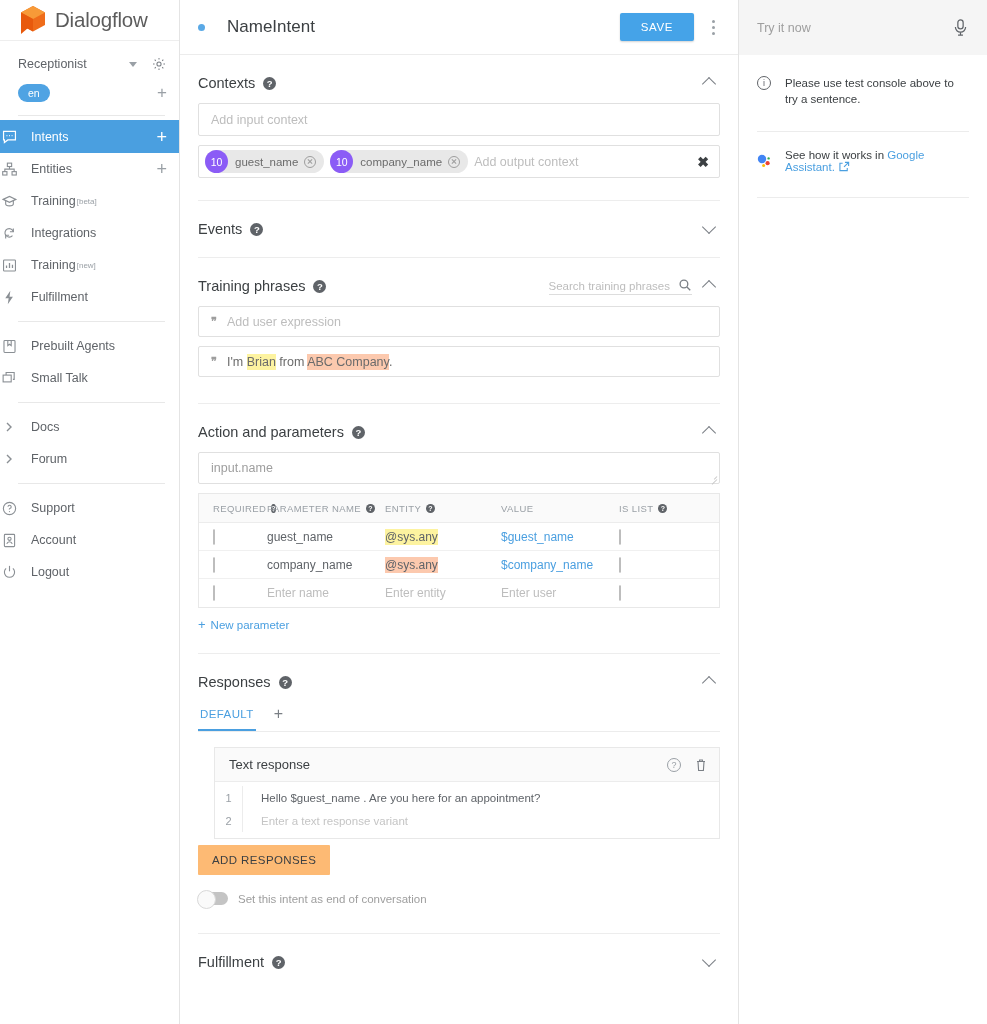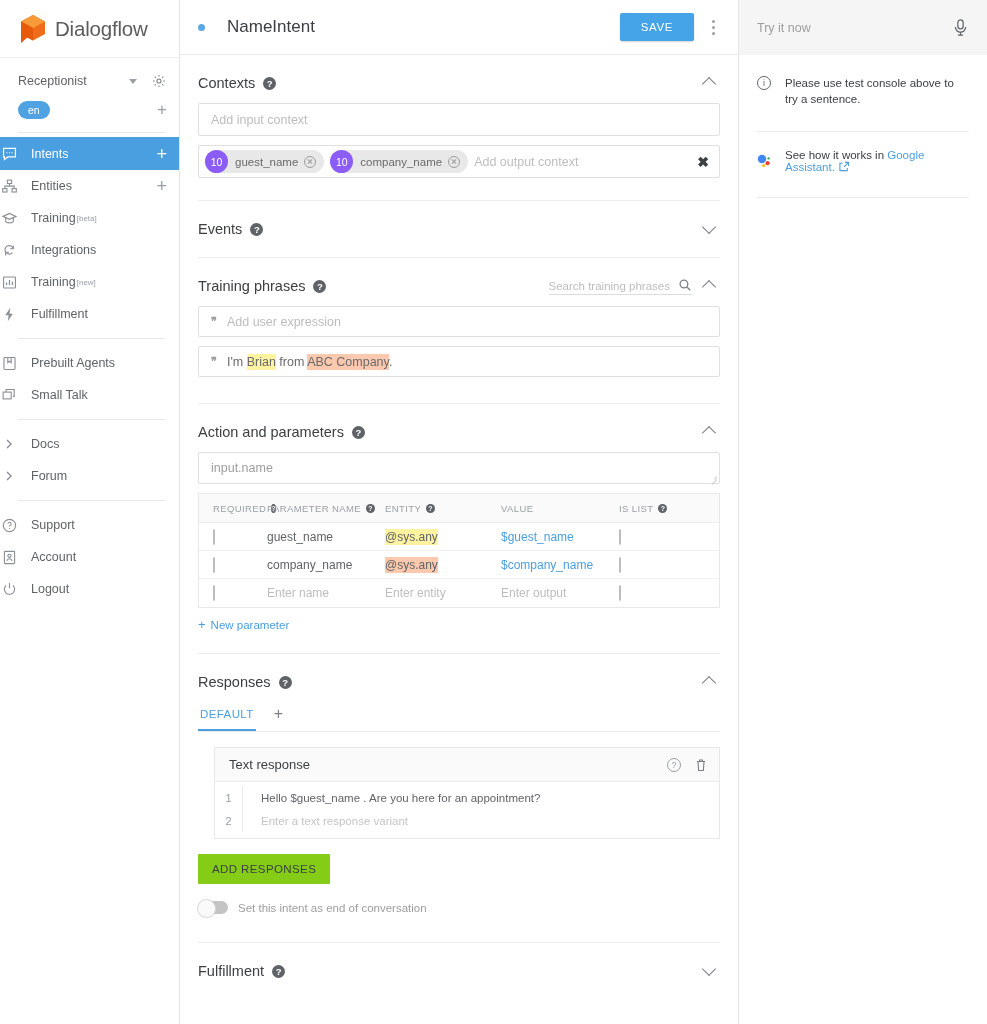--- a/index.html
+++ b/index.html
@@ -15,21 +15,21 @@
 
   
   .sidebar {
     width: 180px; height: 1024px;
     background: #fff;
     border-right: 1px solid #e4e4e4;
     flex: 0 0 180px;
     position: relative;
   }
   .logo-row {
-    height: 58px; display: flex; align-items: center;
+    height: 41px; display: flex; align-items: center;
     padding-left: 18px; border-bottom: 1px solid #eee;
   }
   .logo-mark { width: 30px; height: 32px; position: relative; margin-right: 7px; }
   .logo-text { font-size: 20.5px; color: #5c5c5c; letter-spacing: -0.2px; }
 
   .agent-row {
     height: 30px; display: flex; align-items: center;
     padding: 0 12px 0 18px; margin-top: 8px;
   }
   .agent-name { font-size: 12.5px; color: #5f6368; flex: 1; }
@@ -213,22 +213,22 @@
   .ic-q { width: 14px; height: 14px; border-radius: 50%; border: 1.3px solid #9aa0a6; color: #9aa0a6; font-size: 9px; line-height: 12px; text-align: center; cursor: pointer; }
   .ic-trash { width: 12px; height: 14px; position: relative; cursor: pointer; }
   .resp-row { display: flex; height: 23px; align-items: center; font-size: 11.5px; }
   .resp-num { width: 27px; text-align: center; color: #9aa0a6; font-size: 11px; flex: 0 0 27px; }
   .resp-sep { width: 1px; height: 23px; background: #ececec; flex: 0 0 1px; }
   .resp-txt { padding-left: 18px; color: #5f6368; }
   .resp-txt.ph { color: #c5c5c5; }
   .resp-rows { padding: 4px 0 6px 0; }
 
   .add-resp-btn {
-    background: #84cc16; border: none; color: #3c4043; font-size: 11.5px;
-    letter-spacing: .4px; padding: 9px 14px; margin-top: 15px; cursor: pointer; border-radius: 1px;
+    background: #fdba74; border: none; color: #3c4043; font-size: 11.5px;
+    letter-spacing: .4px; padding: 9px 14px; margin-top: 6px; cursor: pointer; border-radius: 1px;
   }
   .eoc-row { display: flex; align-items: center; margin-top: 17px; }
   .toggle { width: 30px; height: 13px; background: #c4c4c4; border-radius: 7px; position: relative; margin-right: 10px; cursor: pointer; }
   .toggle::before { content:""; position:absolute; left:-1px; top:-2px; width:17px; height:17px; border-radius:50%; background:#fafafa; border:1px solid #d8d8d8; }
   .eoc-label { font-size: 11.5px; color: #9e9e9e; }
 
   
   .right {
     flex: 1; height: 1024px; background: #fff;
   }
@@ -556,21 +556,21 @@
             <div class="c-name">company_name</div>
             <div class="c-ent"><span class="hl-orange">@sys.any</span></div>
             <div class="c-val blue-txt">$company_name</div>
             <div class="c-list"><span class="cbox"></span></div>
           </div>
 
           <div class="pt-row">
             <div class="c-req"><span class="cbox"></span></div>
             <div class="c-name muted-cell">Enter name</div>
             <div class="c-ent muted-cell">Enter entity</div>
-            <div class="c-val muted-cell">Enter output</div>
+            <div class="c-val muted-cell">Enter user</div>
             <div class="c-list"><span class="cbox"></span></div>
           </div>
         </div>
 
         <div class="new-param">
           <span class="pl">+</span>
           <span>New parameter</span>
         </div>
         <div class="divider-row" style="margin-top:20px"></div>
       </section>

